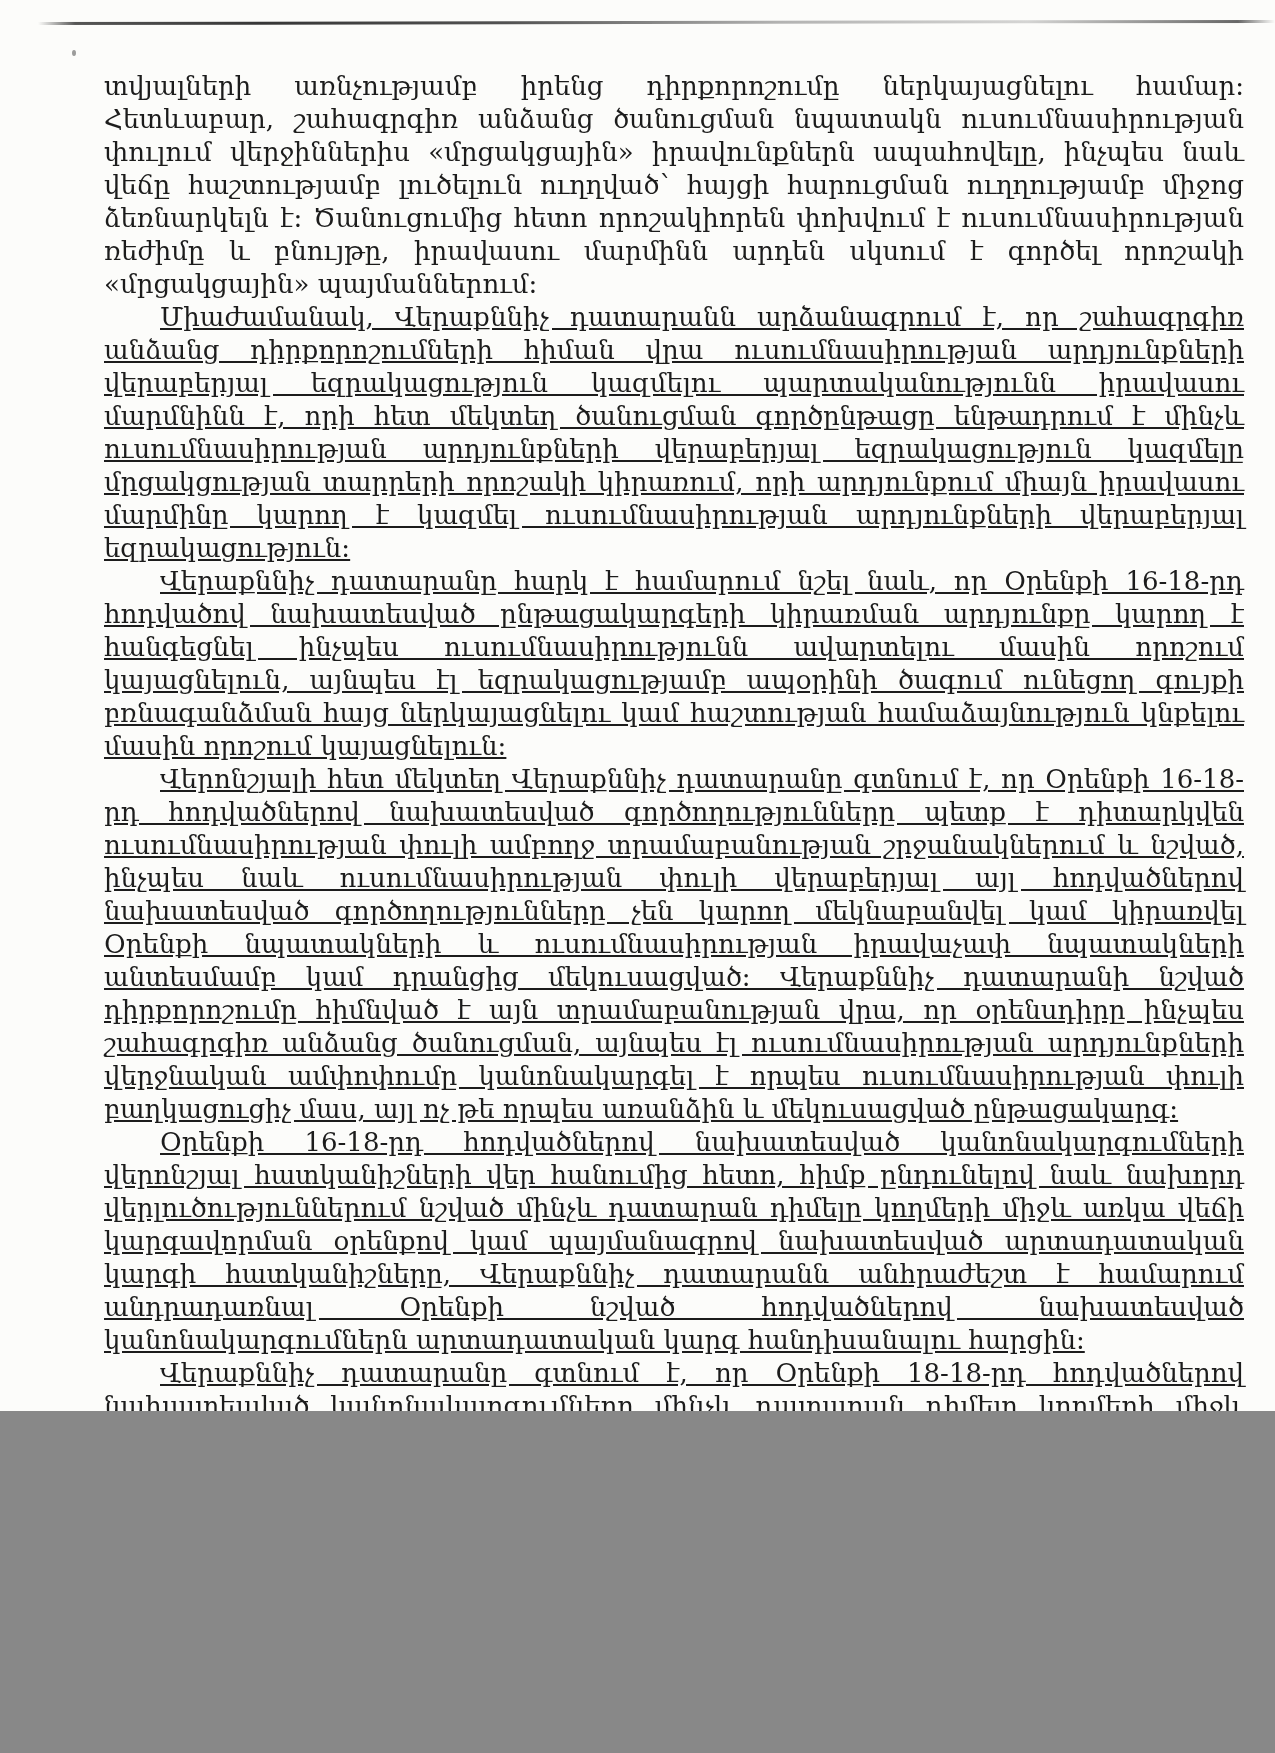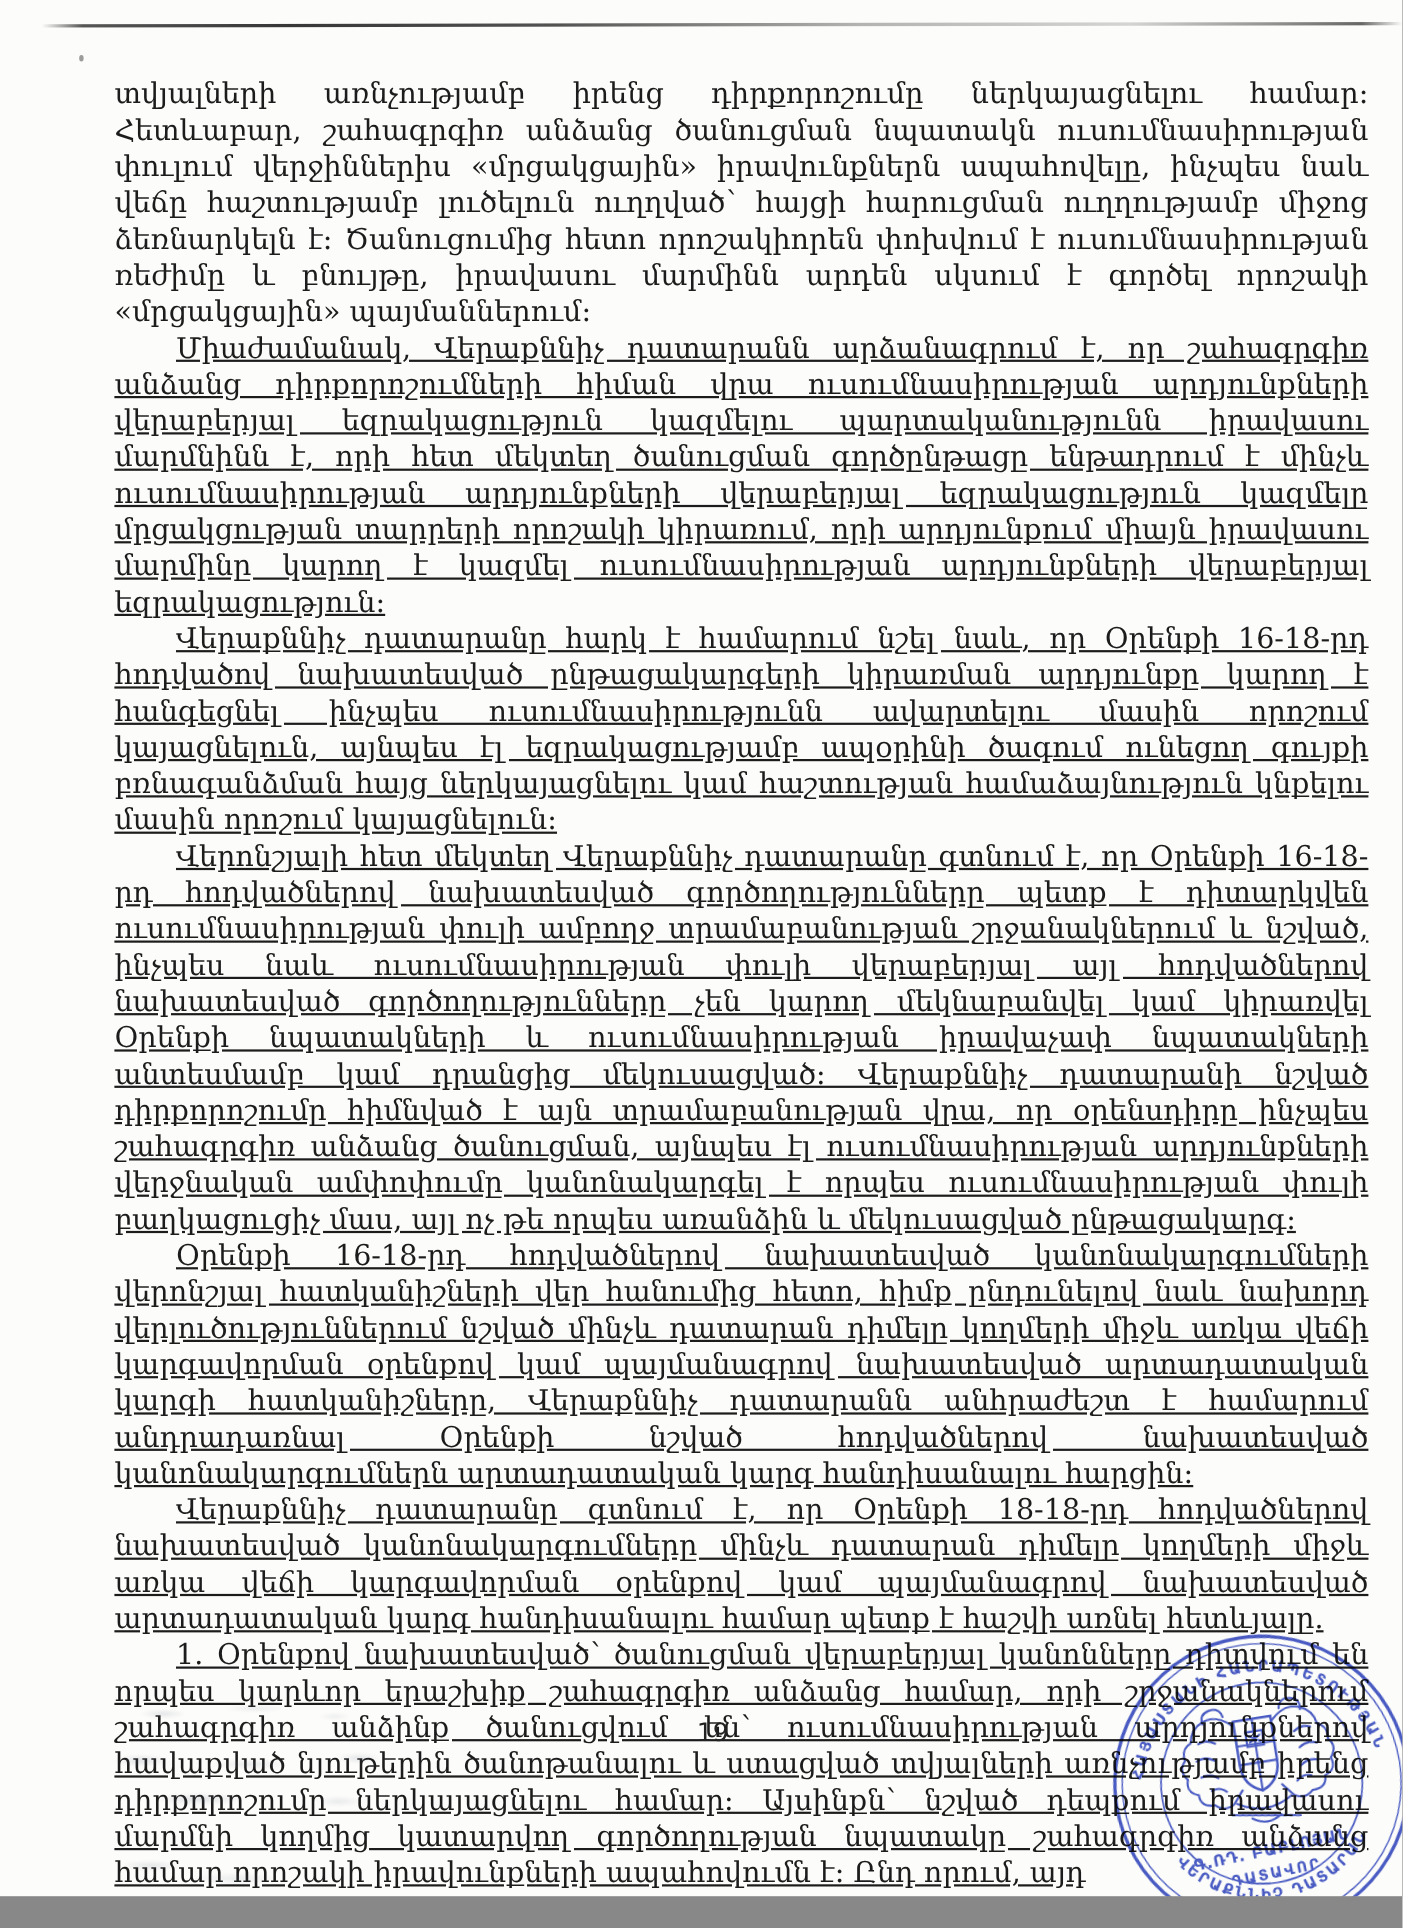--- a/index.html
+++ b/index.html
@@ -1,18 +1,18 @@
 <!DOCTYPE html>
 <html><head>
 <meta charset="utf-8">
 <style>
   html,body{margin:0;padding:0;background:#888;}
   .page{
     position:relative;
-    width:1275px;height:1724px;
+    width:1275px;height:1411px;
     margin:0 auto;
     background:#fcfcfa;
     overflow:hidden;
     font-family:"DejaVu Serif","DejaVu Sans",serif;
   }
   
   .scan-line{
     position:absolute;left:38px;top:21px;width:1237px;height:3px;
     background:linear-gradient(90deg,
       rgba(30,30,30,.0) 0%,rgba(30,30,30,.75) 3%,rgba(20,20,20,.85) 18%,

